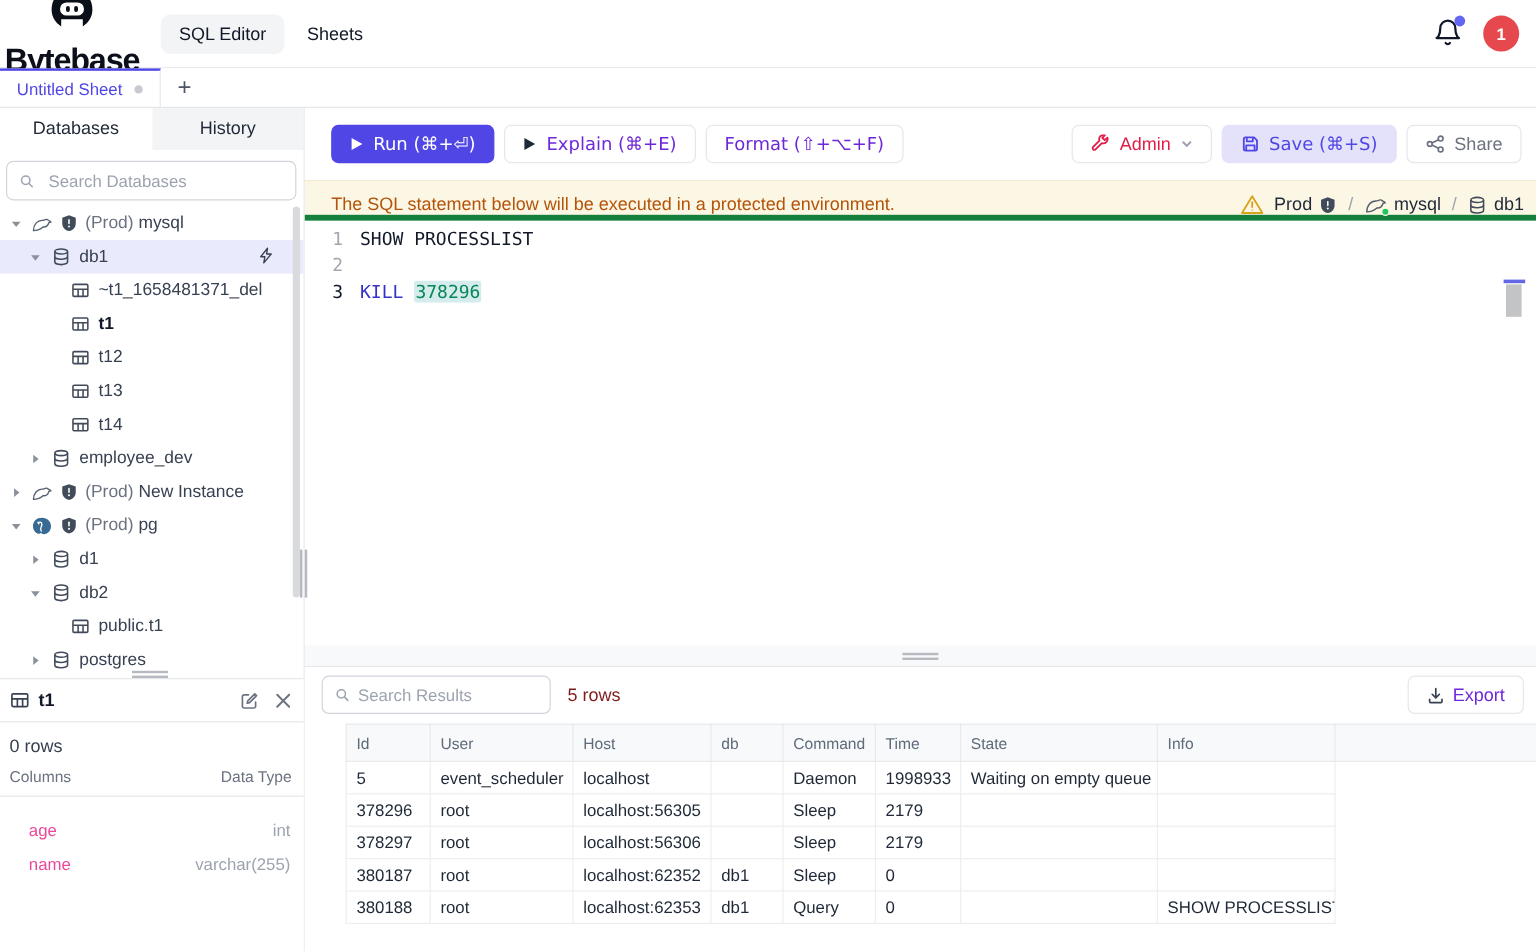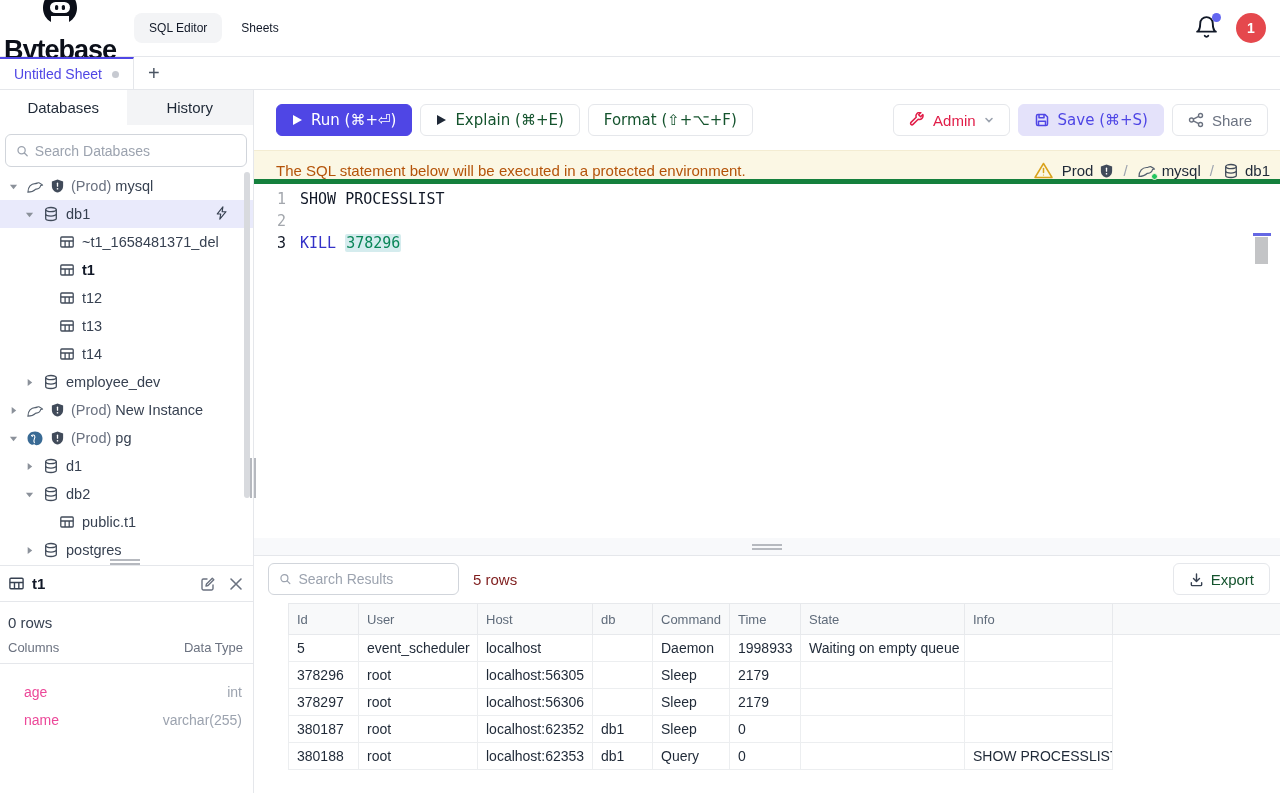--- a/index.html
+++ b/index.html
@@ -6,59 +6,59 @@
   html,body { background:#fff; }
   body { font-family:"Liberation Sans","DejaVu Sans",sans-serif; color:#1f2937; }
   .app { position:relative; width:1280px; height:793px; background:#fff; overflow:hidden; }
 
   
   .header { position:absolute; left:0; top:0; width:1280px; height:57px; border-bottom:1px solid #e5e7eb; display:flex; align-items:center; background:#fff; }
   .logo-wrap { display:flex; align-items:center; gap:9px; padding-left:4px;flex-direction:column; }
   .logo-mark { width:36px; height:36px; }
   .brand { font-size:27px; font-weight:800; letter-spacing:-1px; color:#0b0f19; }
   .topnav { display:flex; align-items:center; margin-left:18px; gap:4px; }
-  .nav-pill { font-size:12px; color:#111827; padding:8px 15px; border-radius:8px; cursor:pointer; }
+  .nav-pill { font-size:15px; color:#111827; padding:8px 15px; border-radius:8px; cursor:pointer; }
   .nav-pill.active { background:#f3f4f6; }
   .header-right { margin-left:auto; display:flex; align-items:center; gap:16px; padding-right:14px; }
   .bell { position:relative; width:26px; height:26px; cursor:pointer; }
   .bell-dot { position:absolute; right:-1px; top:-2px; width:9px; height:9px; border-radius:50%; background:#6366f1; }
   .avatar { width:30px; height:30px; border-radius:50%; background:#e5484d; color:#fff; font-size:14px; font-weight:700; display:flex; align-items:center; justify-content:center; cursor:pointer; }
 
   
   .tabbar { position:absolute; left:0; top:57px; width:1280px; height:33px; border-bottom:1px solid #e5e7eb; display:flex; align-items:stretch; background:#fff; }
   .sheet-tab { display:flex; align-items:center; gap:10px; padding:0 14px; min-width:122px; border-top:2px solid #4f46e5; border-right:1px solid #e5e7eb; color:#4f46e5; font-size:14px; cursor:pointer; }
   .sheet-dot { width:7px; height:7px; border-radius:50%; background:#c7cad1; }
   .newtab { display:flex; align-items:center; padding:0 14px; font-size:20px; color:#4b5563; cursor:pointer; }
 
   
   .sidebar { position:absolute; left:0; top:90px; width:253px; height:475px; background:#fff; overflow:hidden; }
   .side-tabs { display:flex; height:35px; background:#f3f4f6; }
   .side-tab { flex:1; display:flex; align-items:center; justify-content:center; font-size:15px; color:#1f2937; cursor:pointer; }
   .side-tab.active { background:#fff; }
-  .search-box { margin:9px 6px 0 5px; height:33px; border:1px solid #d1d5db; border-radius:6px; display:flex; align-items:center; gap:6px; padding:0 10px; background:#fff; }
+  .search-box { margin:9px 6px 0 5px; height:33px; border:1px solid #d1d5db; border-radius:6px; display:flex; align-items:center; gap:12px; padding:0 10px; background:#fff; }
   .search-box input { border:none; outline:none; font-size:14px; color:#374151; width:100%; font-family:inherit; background:transparent; }
   .search-box input::placeholder { color:#9ca3af; }
   .tree { margin-top:5px; }
   .tree-row { position:relative; display:flex; align-items:center; height:28px; font-size:14.5px; color:#374151; cursor:pointer; white-space:nowrap; }
   .tree-row.selected { background:#e9eafb; }
   .tree-row.bold { font-weight:700; color:#111827; }
   .caret { width:14px; height:14px; margin-right:6px; flex:none; display:flex; align-items:center; justify-content:center; }
   .ticon { width:18px; height:18px; margin-right:6px; flex:none; display:flex; align-items:center; justify-content:center; }
   .ticon svg, .caret svg { display:block; }
   .tree-prefix { color:#6b7280; }
   .tree-trail { position:absolute; right:22px; top:5px; width:17px; height:17px; }
   .side-scrollbar { position:absolute; right:3px; top:82px; width:6px; height:326px; border-radius:3px; background:#d8dade; }
   .v-grip { position:absolute; left:250px; top:458px; width:7px; height:40px; display:flex; gap:2px; cursor:col-resize; z-index:5; }
   .v-grip i { width:2px; height:100%; background:#b6b9bf; }
 
   .vborder { position:absolute; left:253px; top:90px; width:1px; height:703px; background:#e5e7eb; }
 
   
   .toolbar { position:absolute; left:254px; top:90px; width:1026px; height:60px; background:#fff; display:flex; align-items:center; padding:0 12px 0 22px; gap:8px; }
-  .btn { display:inline-flex; align-items:center; gap:8px; height:32px; padding:0 15px; border-radius:6px; font-size:15px; border:1px solid #e5e7eb; background:#fff; color:#14532d; cursor:pointer; font-family:inherit; }
+  .btn { display:inline-flex; align-items:center; gap:8px; height:32px; padding:0 15px; border-radius:6px; font-size:15px; border:1px solid #e5e7eb; background:#fff; color:#6d28d9; cursor:pointer; font-family:inherit; }
   .btn-run { background:#4f46e5; border-color:#4f46e5; color:#fff; }
   .btn-save { background:#e4e2fa; border-color:#e4e2fa; color:#4f46e5; font-weight:500; }
   .btn-admin { color:#e11d48; }
   .btn-share { color:#6b7280; }
   .toolbar-right { margin-left:auto; display:flex; gap:8px; }
   .kbd { font-family:"DejaVu Sans",sans-serif; }
 
   
   .warnbar { position:absolute; left:254px; top:150px; width:1026px; height:34px; background:#fbf7e4; border-top:1px solid #f3ecd2; border-bottom:5px solid #15803d; display:flex; align-items:center; padding:10px 10px 0 22px; font-size:15px; color:#b45309; }
   .crumbs { margin-left:auto; display:flex; align-items:center; gap:9px; color:#1f2937; font-size:15px; }

